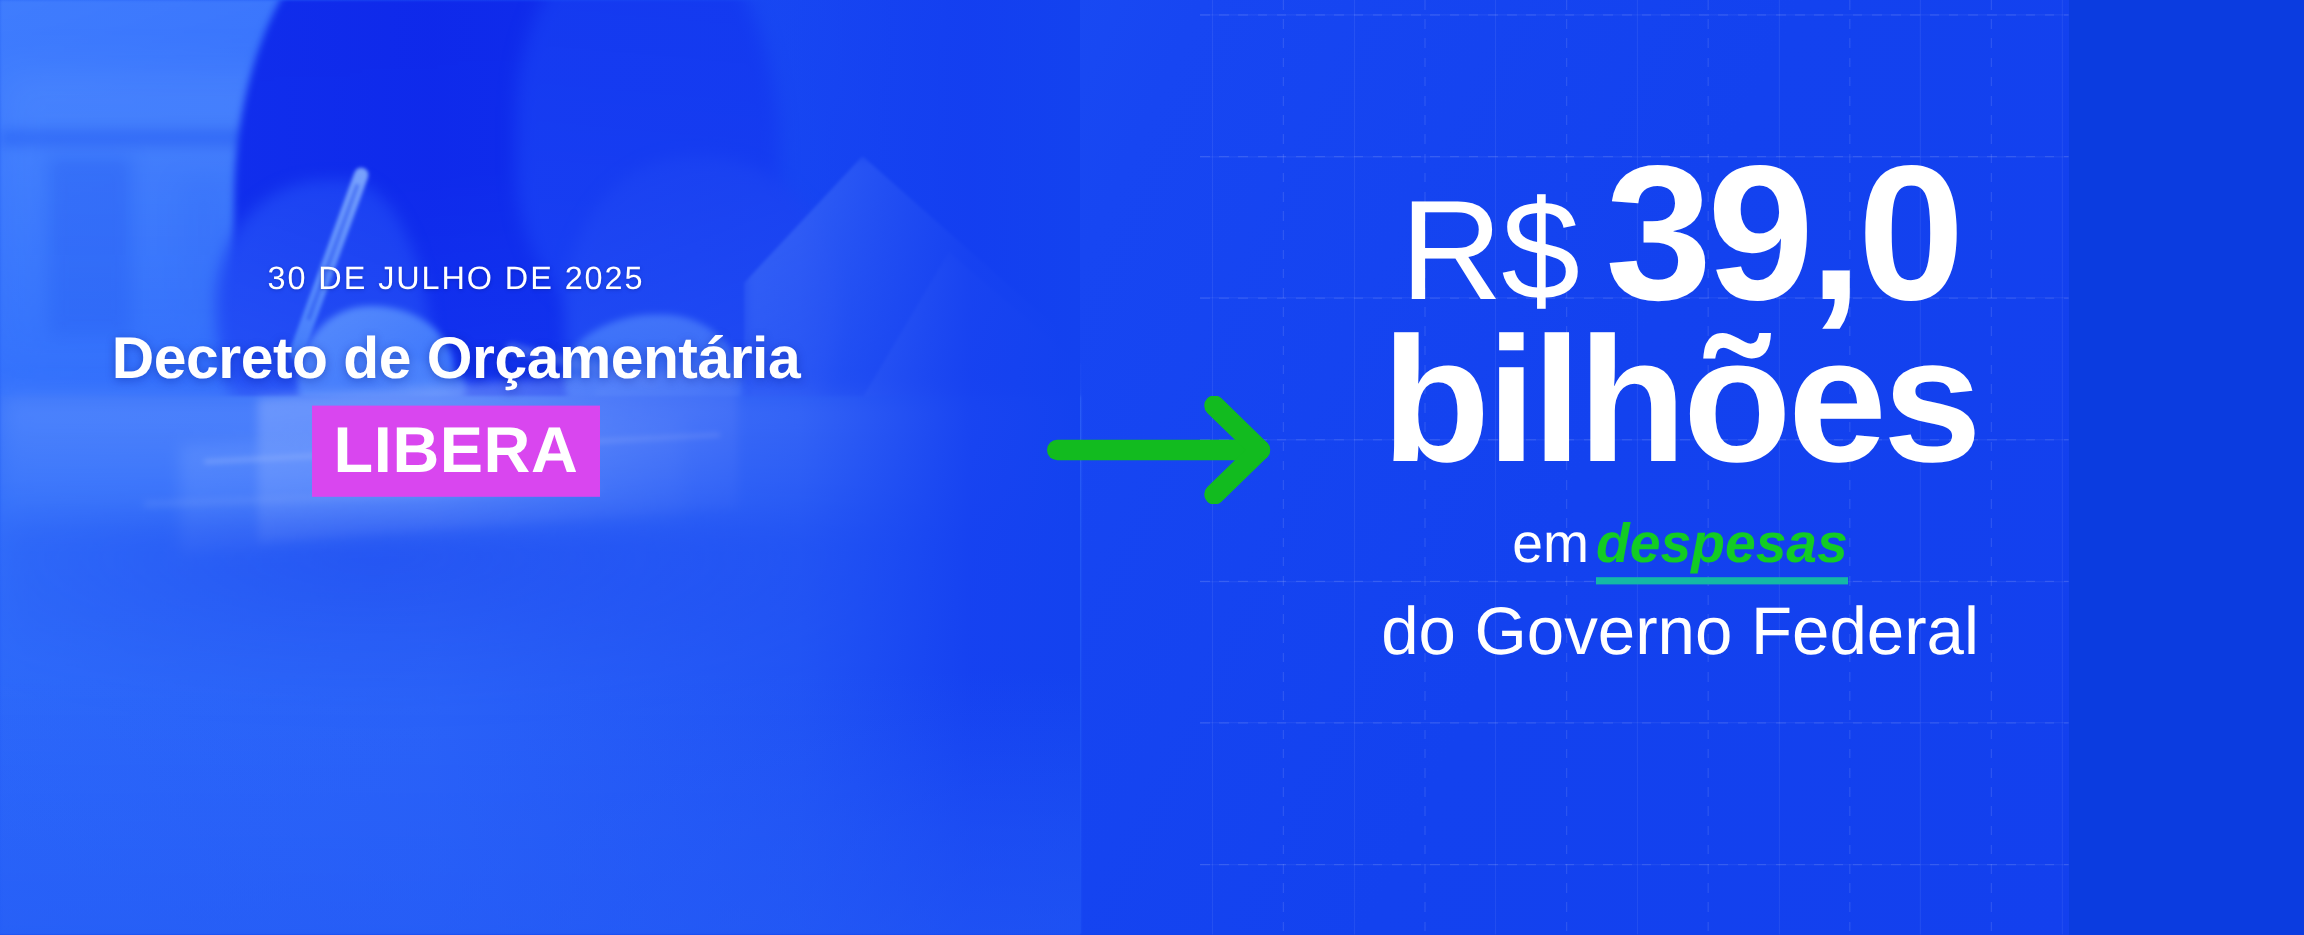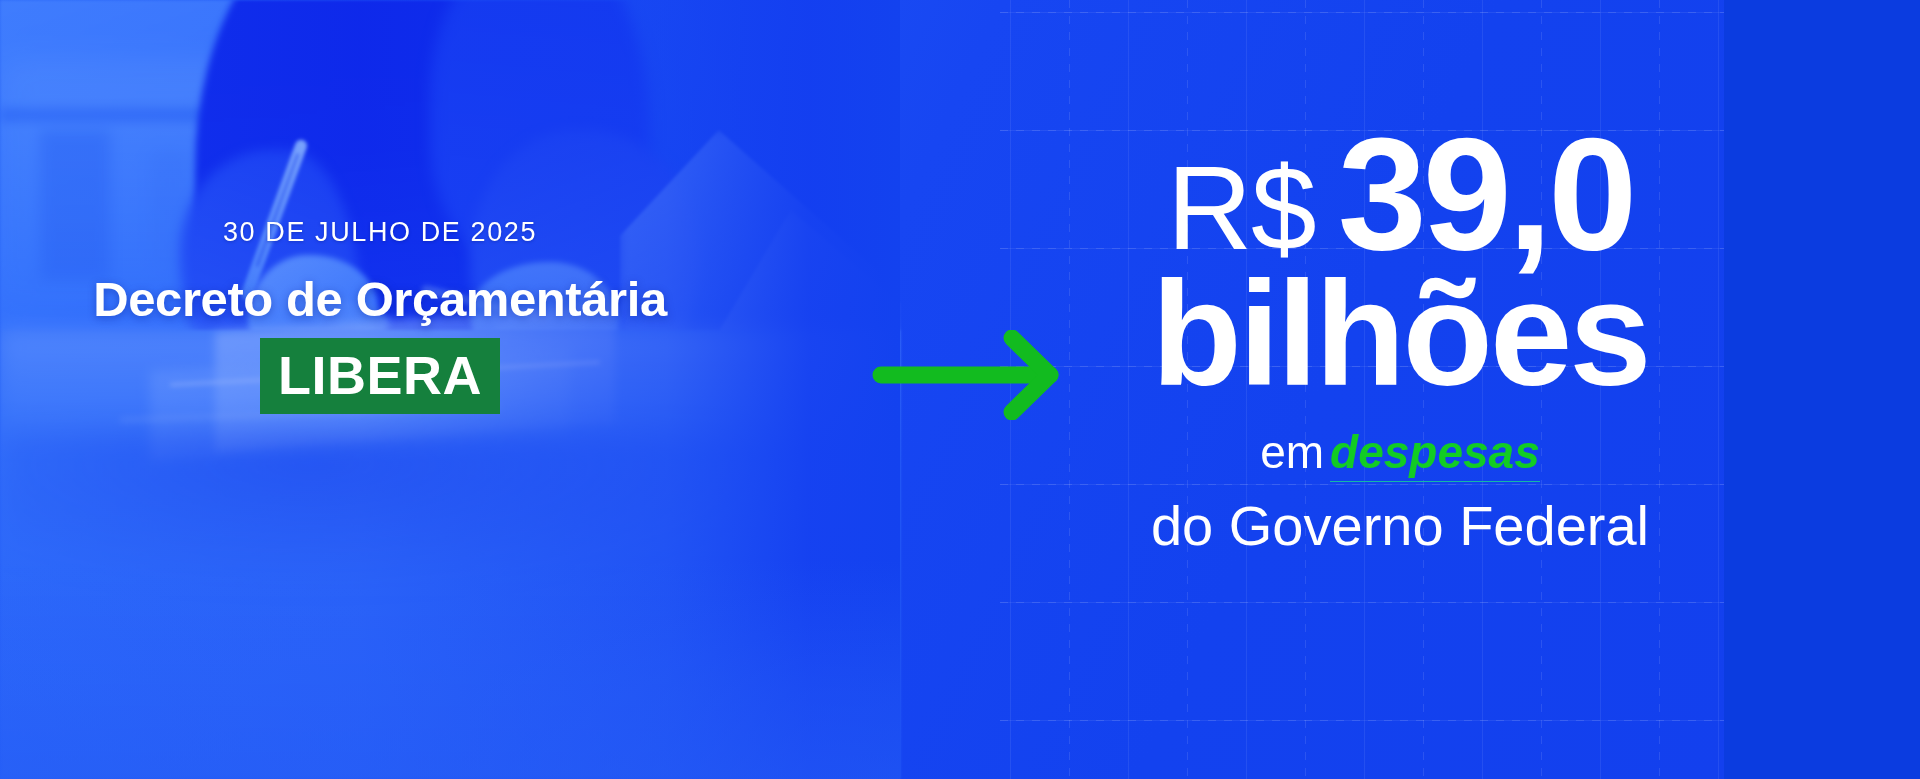--- a/index.html
+++ b/index.html
@@ -235,21 +235,21 @@
     font-weight:bold;
     line-height:1.06;
     letter-spacing:-.4px;
     margin:0;
     text-shadow:0 2px 8px rgba(0,24,140,.38);
   }
   .headline span{display:block;}
   .badge-row{margin-top:12px;}
   .badge{
     display:inline-block;
-    background:#15803d;
+    background:#d946ef;
     color:#ffffff;
     font-size:54px;
     font-weight:bold;
     letter-spacing:.5px;
     line-height:1;
     padding:10px 18px 12px 18px;
   }
 
   
   .arrow{
@@ -295,21 +295,21 @@
   .sub1{
     font-size:46px;
     font-weight:400;
     line-height:1.18;
     margin-top:20px;
   }
   .sub1 .hl{
     color:#12cc24;
     font-style:italic;
     font-weight:bold;
-    border-bottom:1px solid #14b8a6;
+    border-bottom:6px solid #14b8a6;
     padding-bottom:3px;
     margin-left:6px;
   }
   .sub2{
     font-size:56px;
     font-weight:400;
     line-height:1.2;
     margin-top:12px;
   }
 </style>

